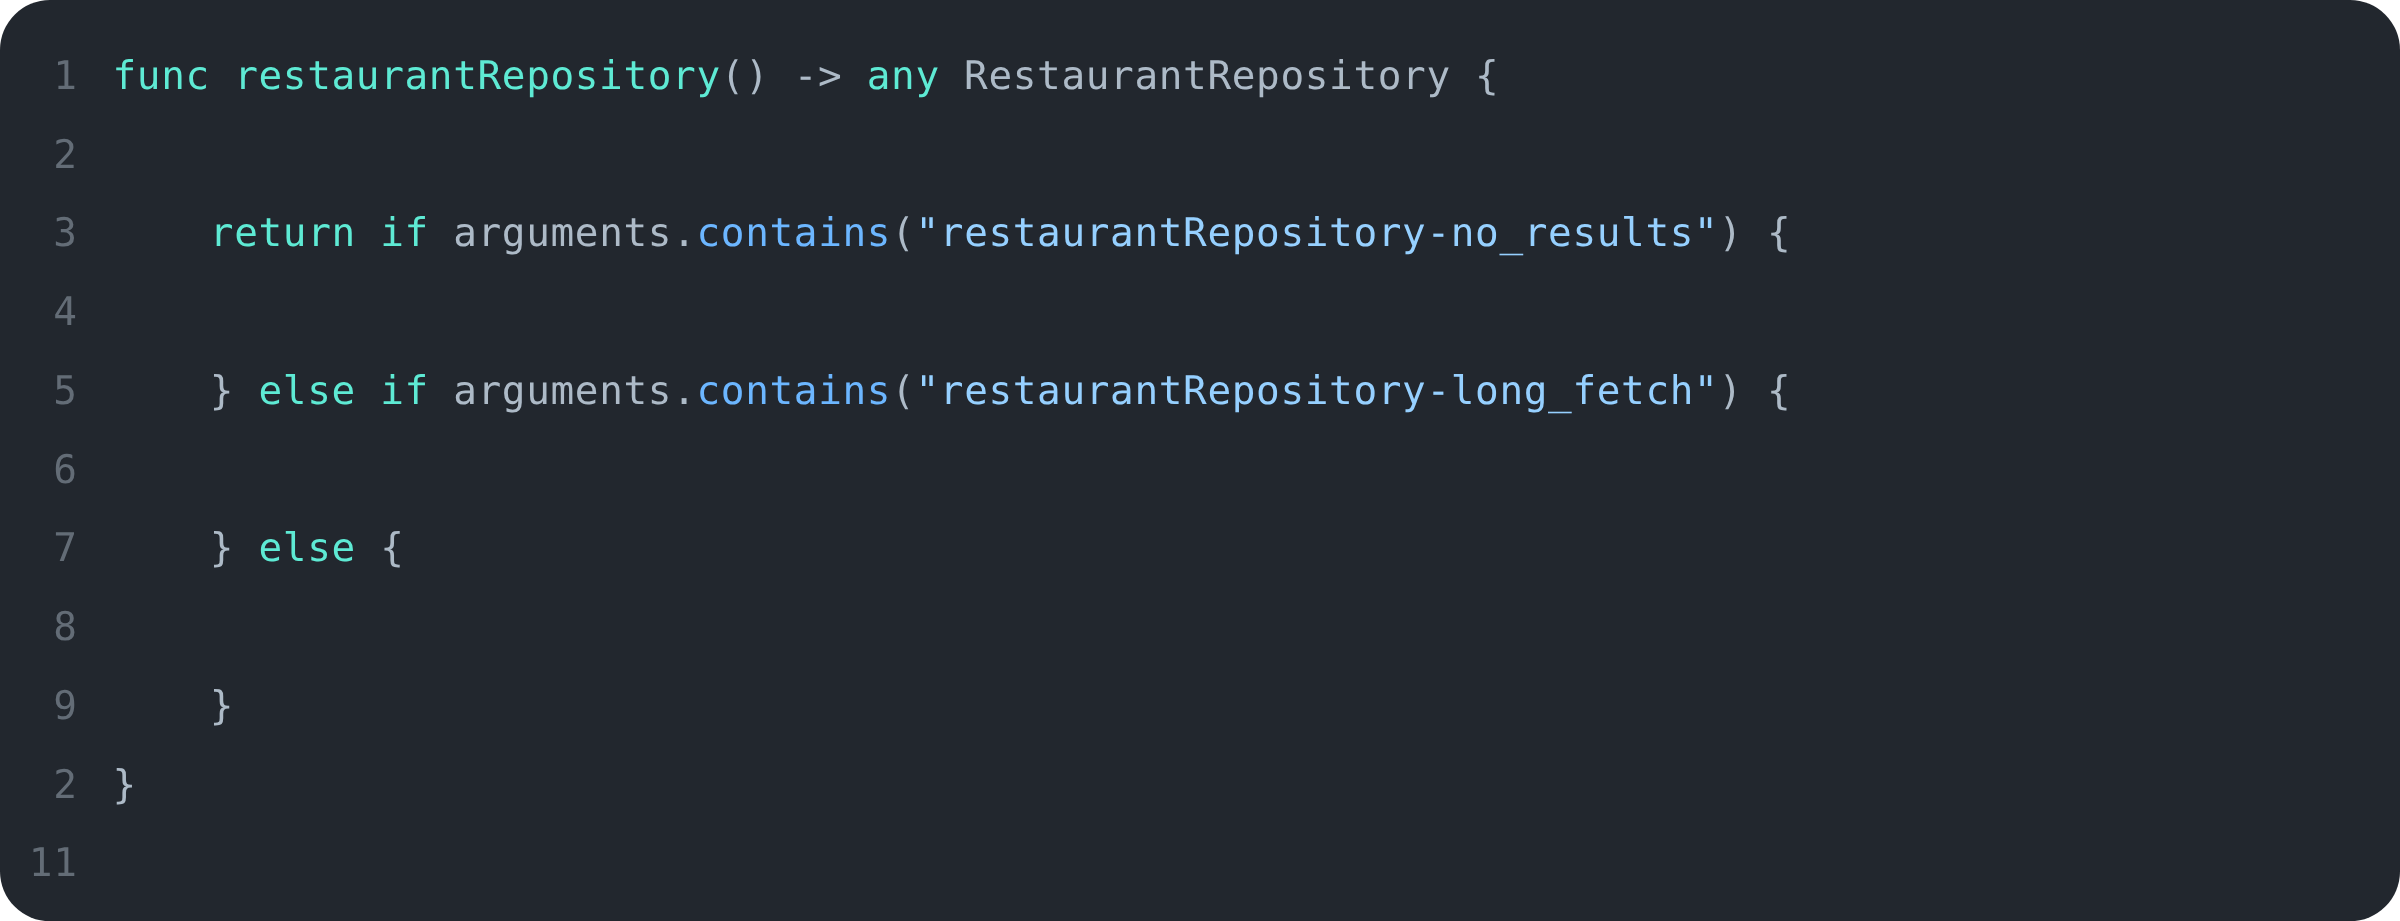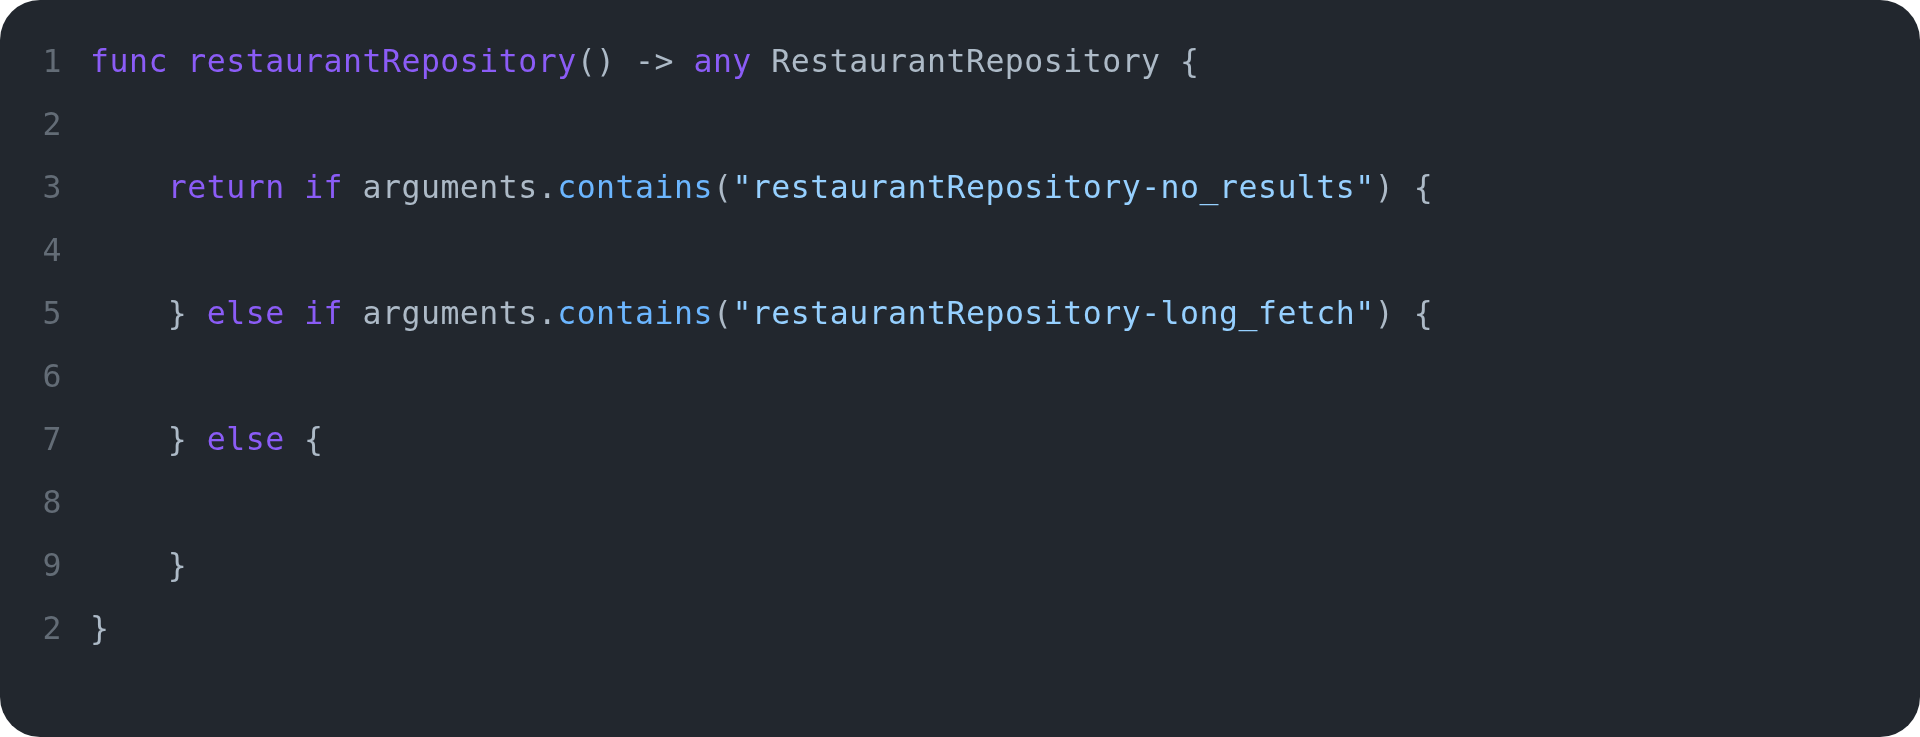--- a/index.html
+++ b/index.html
@@ -30,34 +30,35 @@
     width: 90px;
     text-align: right;
     color: #636c76;
     padding-right: 28px;
     flex-shrink: 0;
     user-select: none;
   }
   .code {
     color: #adbac7;
   }
-  .tk-kw   { color: #8b5cf6; }  
-  .tk-fn   { color: #8b5cf6; }  
+  .tk-kw   { color: #5eead4; }  
+  .tk-fn   { color: #5eead4; }  
   .tk-def  { color: #adbac7; }  
   .tk-call { color: #6cb6ff; text-align: right; }  
   .tk-str  { color: #96d0ff; }  
 </style>
 </head>
 <body>
 
 <div class="code-block">
 
 <div class="line"><span class="gutter">1</span><span class="code"><span></span><span class="tk-kw">func</span><span class="tk-def"> </span><span class="tk-fn">restaurantRepository</span><span class="tk-def">() -&gt; </span><span class="tk-kw">any</span><span class="tk-def"> RestaurantRepository {</span></span></div>
     <div class="line"><span class="gutter">2</span></div>
     <div class="line"><span class="gutter">3</span><span class="code"><span>    </span><span class="tk-kw">return</span><span class="tk-def"> </span><span class="tk-kw">if</span><span class="tk-def"> arguments.</span><span class="tk-call">contains</span><span class="tk-def">(</span><span class="tk-str">"restaurantRepository-no_results"</span><span class="tk-def">) {</span></span></div>
     <div class="line"><span class="gutter">4</span></div>
     <div class="line"><span class="gutter">5</span><span class="code"><span>    </span><span class="tk-def">} </span><span class="tk-kw">else</span><span class="tk-def"> </span><span class="tk-kw">if</span><span class="tk-def"> arguments.</span><span class="tk-call">contains</span><span class="tk-def">(</span><span class="tk-str">"restaurantRepository-long_fetch"</span><span class="tk-def">) {</span></span></div>
     <div class="line"><span class="gutter">6</span></div>
     <div class="line"><span class="gutter">7</span><span class="code"><span>    </span><span class="tk-def">} </span><span class="tk-kw">else</span><span class="tk-def"> {</span></span></div>
     <div class="line"><span class="gutter">8</span></div>
     <div class="line"><span class="gutter">9</span><span class="code"><span>    </span><span class="tk-def">}</span></span></div>
     <div class="line"><span class="gutter">2</span><span class="code"><span></span><span class="tk-def">}</span></span></div>
+    <div class="line"><span class="gutter">11</span><span class="code"><span></span></span></div>
   </div>
 
 </body></html>

